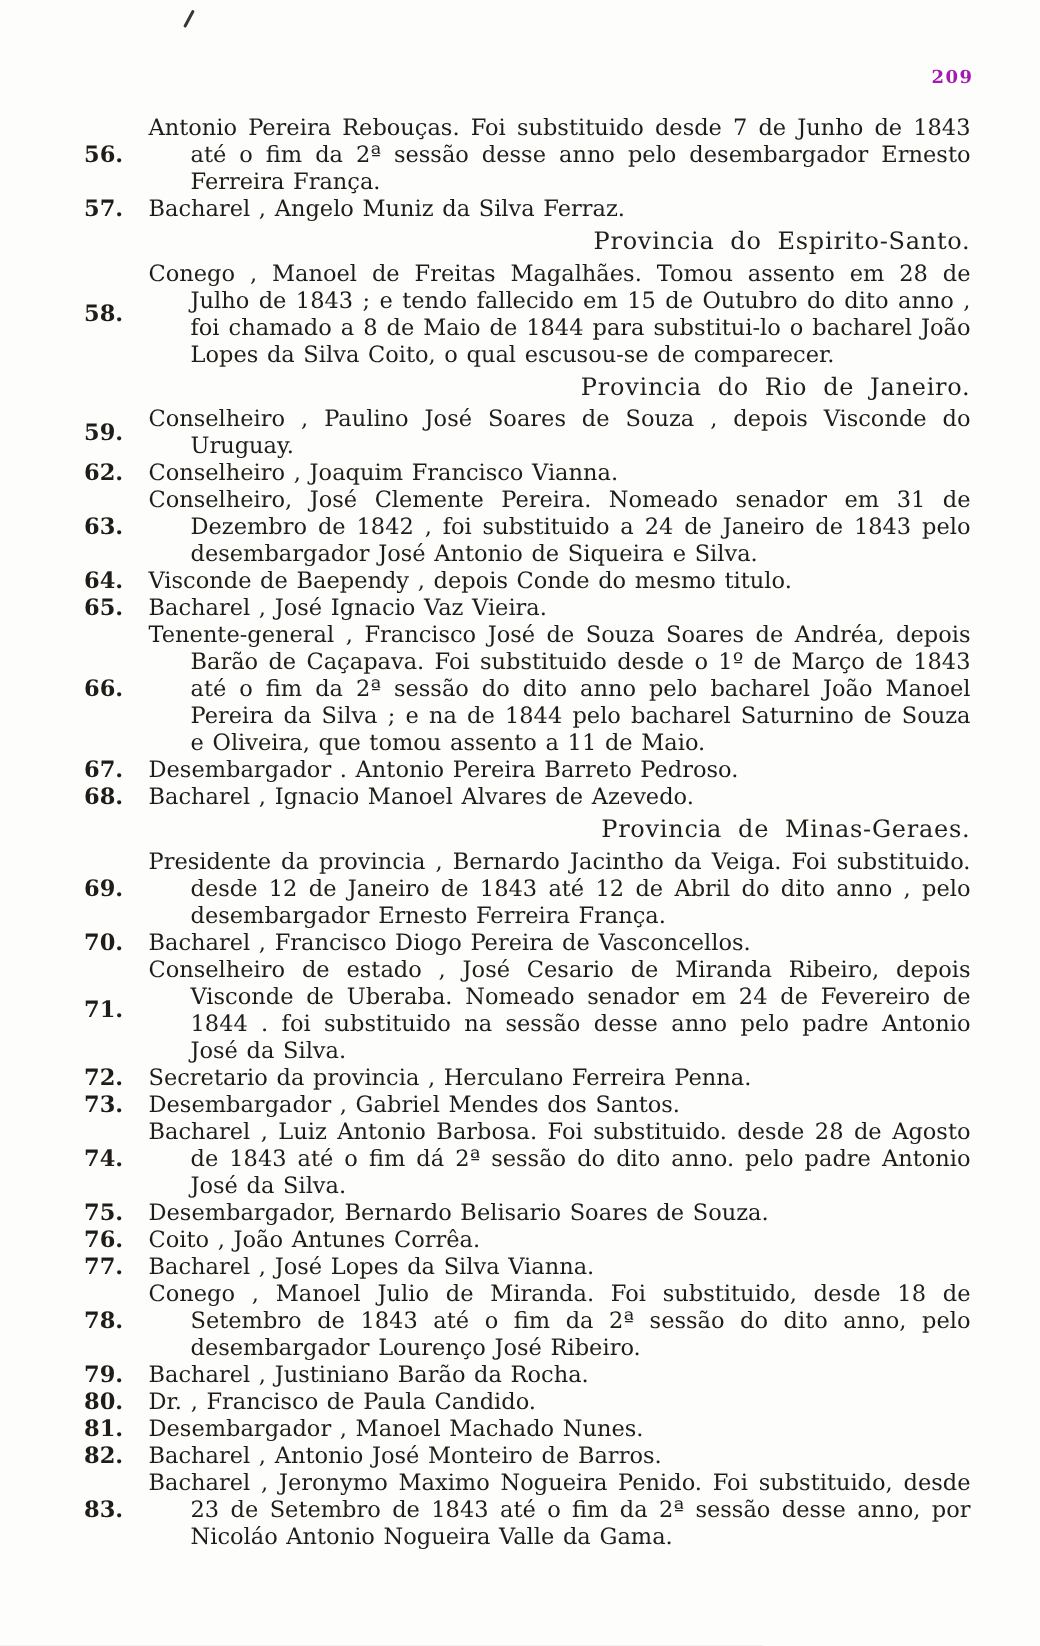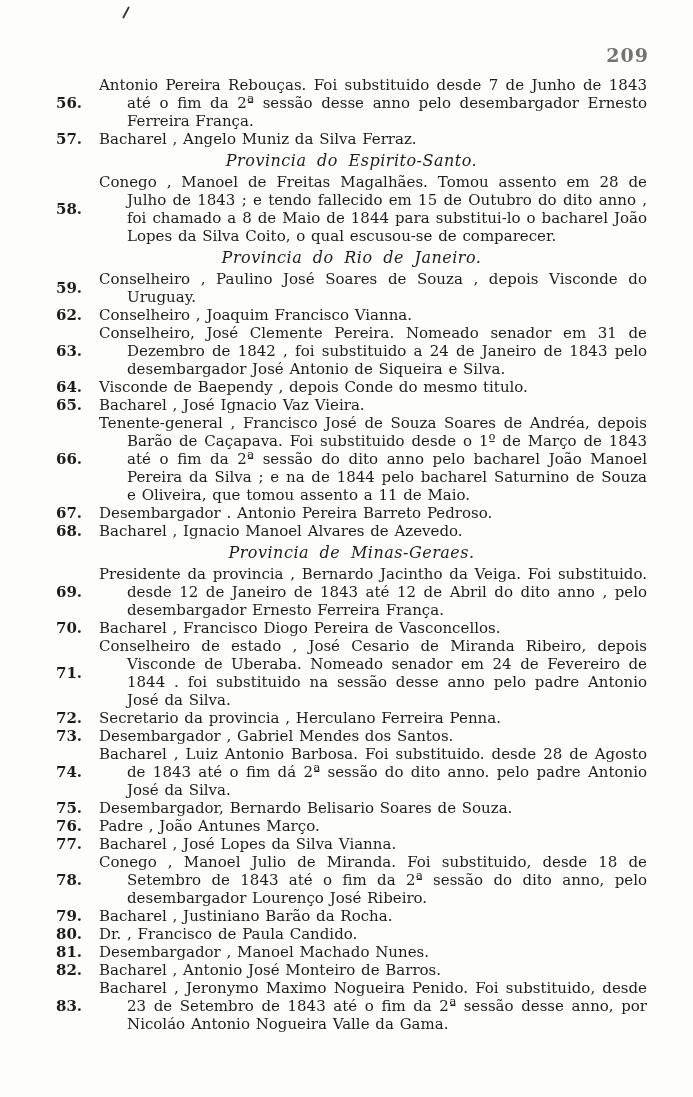--- a/index.html
+++ b/index.html
@@ -17,35 +17,34 @@
     background:#3a3833;transform:rotate(28deg);border-radius:2px;
   }
   .masthead{position:relative;padding-top:44px;height:24px;}
   .masthead-title{
     position:absolute;left:0;right:0;text-align:center;
     font-weight:bold;font-size:17px;letter-spacing:4px;
     color:#171411;
   }
   .page-number{
     position:absolute;right:44px;top:44px;
-    font-weight:bold;font-size:19px;letter-spacing:1px;color:#737373;
+    font-weight:bold;font-size:12px;letter-spacing:1px;color:#a21caf;
   }
   .content{margin:8px 46px 0 56px;}
   .entry{display:flex;font-size:15px;line-height:18px;color:#201d18;align-items:center;}
   .entry-num{flex:none;width:32px;padding-right:11px;text-align:left;font-weight:600;}
   .entry-text{
     flex:1;
     text-align:justify;
     padding-left:28px;
     text-indent:-28px;
     word-spacing:1px;
   }
   .province-heading{
-    text-align:center;
-    font-style:italic;
+    text-align:right;
     font-size:16px;
     line-height:20px;
     margin:3px 0 2px;
     word-spacing:5px;
     letter-spacing:0.5px;
     color:#211e19;
   }
 </style>
 </head>
 <body>
@@ -129,21 +128,21 @@
       <div class="entry">
         <span class="entry-num">74.</span>
         <span class="entry-text">Bacharel , Luiz Antonio Barbosa. Foi substituido. desde 28 de Agosto de 1843 até o fim dá 2ª sessão do dito anno. pelo padre Antonio José da Silva.</span>
       </div>
       <div class="entry">
         <span class="entry-num">75.</span>
         <span class="entry-text">Desembargador, Bernardo Belisario Soares de Souza.</span>
       </div>
       <div class="entry">
         <span class="entry-num">76.</span>
-        <span class="entry-text">Padre , João Antunes Março.</span>
+        <span class="entry-text">Coito , João Antunes Corrêa.</span>
       </div>
       <div class="entry">
         <span class="entry-num">77.</span>
         <span class="entry-text">Bacharel , José Lopes da Silva Vianna.</span>
       </div>
       <div class="entry">
         <span class="entry-num">78.</span>
         <span class="entry-text">Conego , Manoel Julio de Miranda. Foi substituido, desde 18 de Setembro de 1843 até o fim da 2ª sessão do dito anno, pelo desembargador Lourenço José Ribeiro.</span>
       </div>
       <div class="entry">

